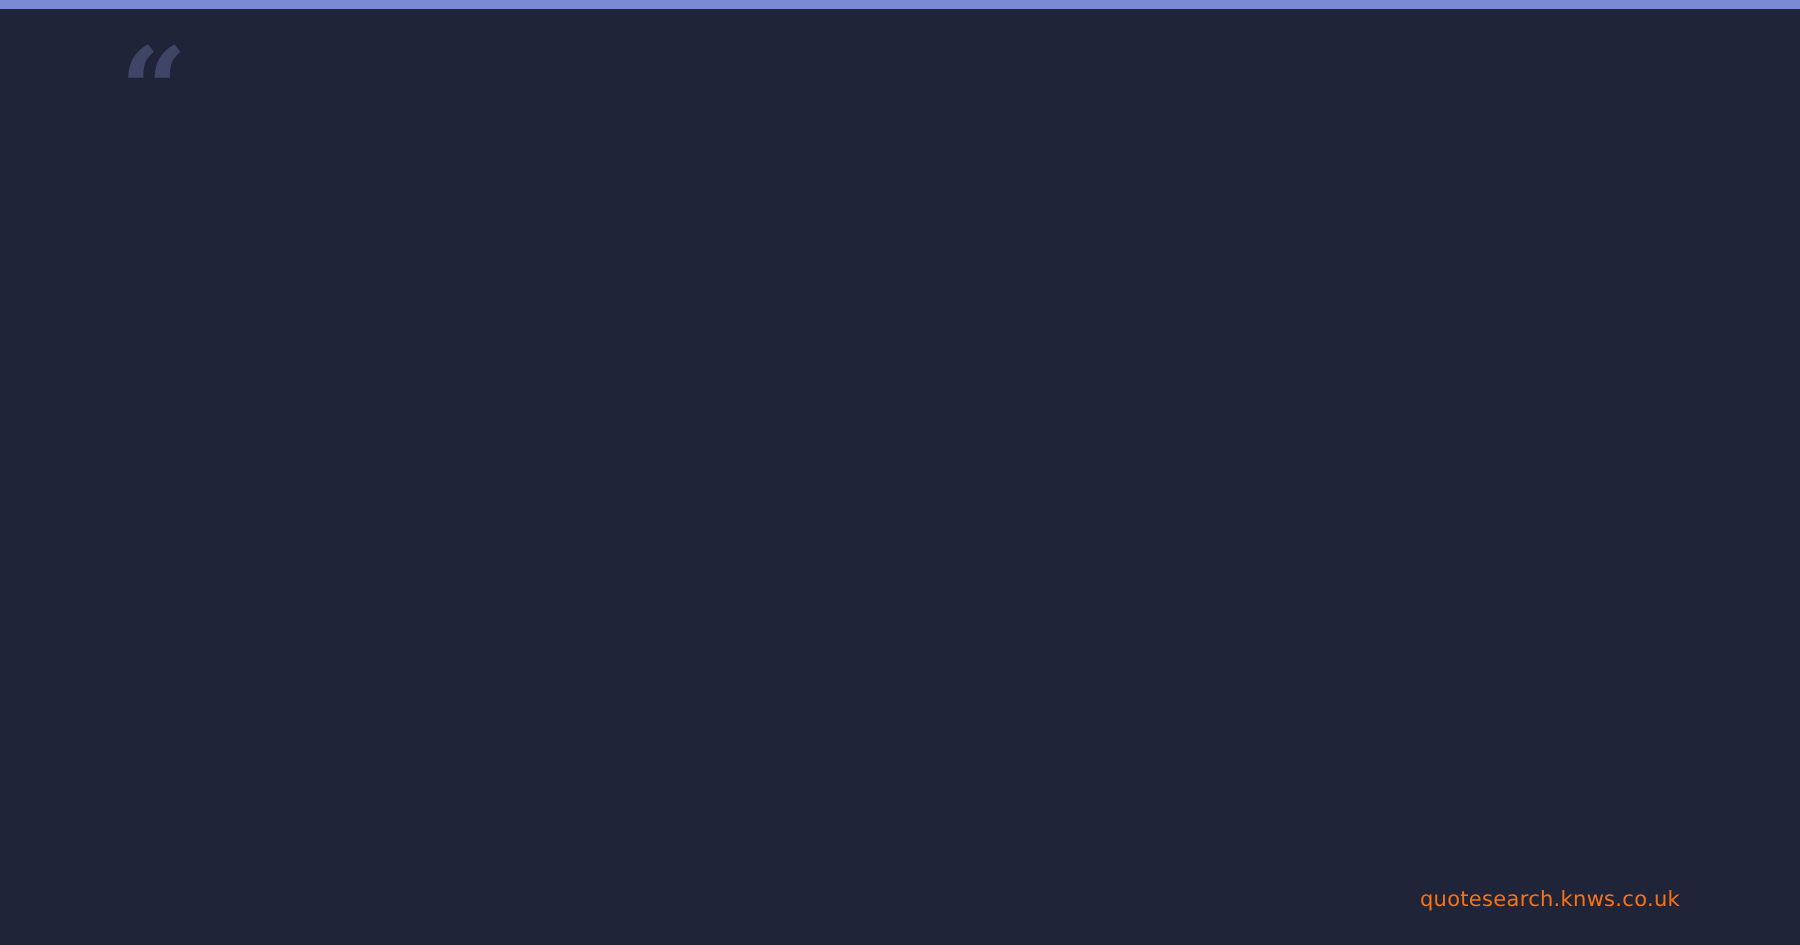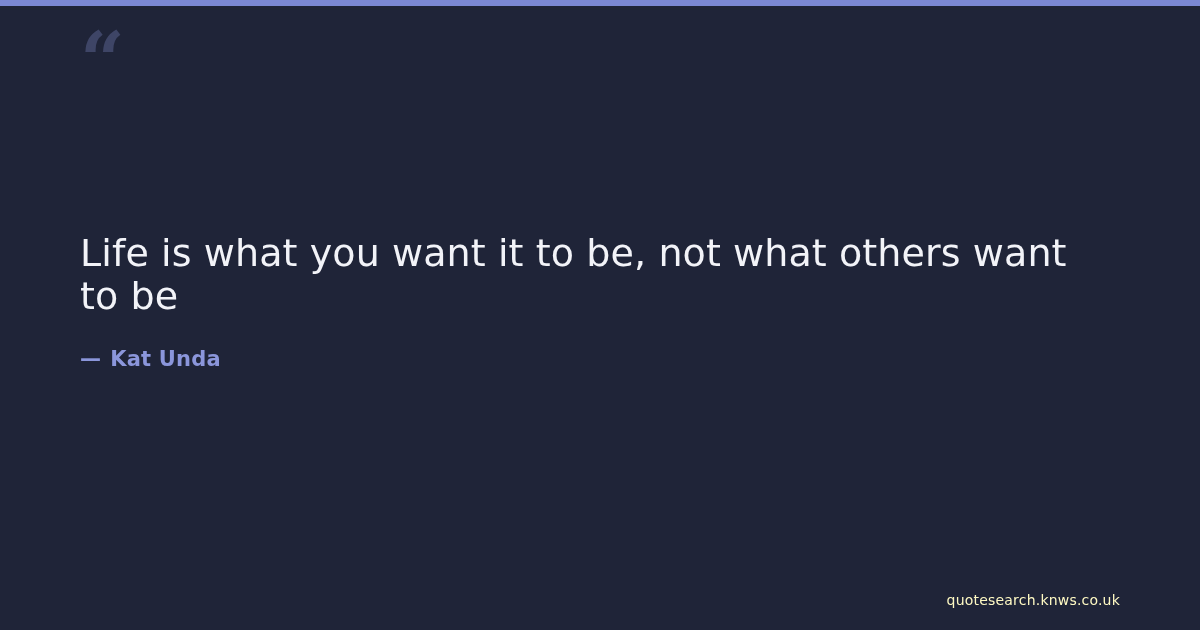--- a/index.html
+++ b/index.html
@@ -78,37 +78,29 @@
     font-weight: 700;
   }
 
   .source-url {
     position: absolute;
     right: 80px;
     bottom: 22px;
     font-family: "DejaVu Sans", sans-serif;
     font-size: 14px;
     font-weight: 400;
-    color: #fef9c3;
+    color: #f97316;
     letter-spacing: 0.2px;
   }
 </style>
 </head>
 <body>
 
 <div class="quote-card">
 
   <div class="accent-bar"></div>
 
   <div class="quote-mark">“</div>
 
-  <div class="content">
-    <p class="quote-text">Life is what you want it to be, not what others want to be</p>
-
-    <div class="attribution">
-      <span class="attribution-dash">—</span>
-      <span class="attribution-author">Kat Unda</span>
-    </div>
-  </div>
 
   <div class="source-url">quotesearch.knws.co.uk</div>
 
 </div>
 
 </body></html>

